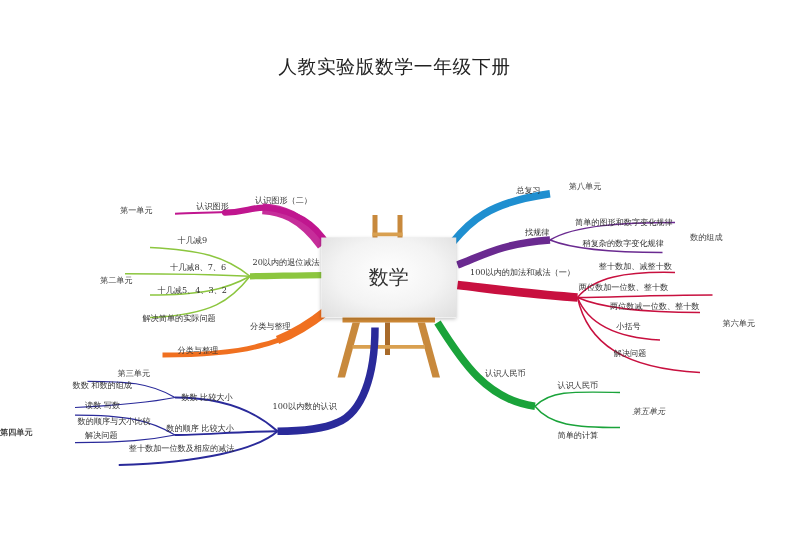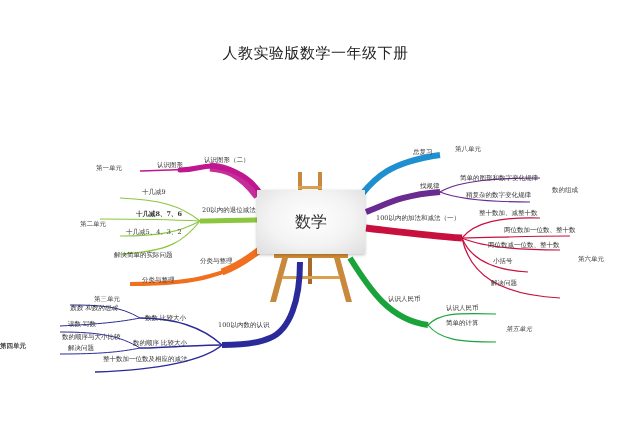--- a/index.html
+++ b/index.html
@@ -78,46 +78,46 @@
   <span>数学</span>
 </div>
 
 <div class="lbl unit" style="left:96px;top:164px;">第一单元</div>
 <div class="lbl" style="left:157px;top:161px;">认识图形</div>
 <div class="lbl main" style="left:204px;top:156px;">认识图形（二）</div>
 
 <div class="lbl unit" style="left:80px;top:220px;">第二单元</div>
 <div class="lbl main" style="left:202px;top:206px;">20以内的退位减法</div>
 <div class="lbl" style="left:142px;top:188px;">十几减9</div>
-<div class="lbl" style="left:136px;top:210px;font-weight:bold;">十几减8、7、6</div>
+<div class="lbl" style="left:136px;top:210px;">十几减8、7、6</div>
 <div class="lbl" style="left:126px;top:228px;">十几减5、4、3、2</div>
 <div class="lbl" style="left:114px;top:251px;">解决简单的实际问题</div>
 
 <div class="lbl unit" style="left:94px;top:279px;margin-top:16px;">第三单元</div>
 <div class="lbl" style="left:142px;top:276px;">分类与整理</div>
 <div class="lbl main" style="left:200px;top:257px;">分类与整理</div>
 
 <div class="lbl unit" style="left:0;top:342px;font-weight:bold;">第四单元</div>
 <div class="lbl main" style="left:218px;top:321px;">100以内数的认识</div>
 <div class="lbl" style="left:145px;top:314px;">数数 比较大小</div>
 <div class="lbl" style="left:133px;top:339px;">数的顺序 比较大小</div>
 <div class="lbl" style="left:103px;top:355px;">整十数加一位数及相应的减法</div>
-<div class="lbl" style="left:70px;top:304px;font-style:italic;">数数 和数的组成</div>
+<div class="lbl" style="left:58px;top:304px;">数数 和数的组成</div>
 <div class="lbl" style="left:68px;top:320px;">读数 写数</div>
 <div class="lbl" style="left:62px;top:333px;">数的顺序与大小比较</div>
 <div class="lbl" style="left:68px;top:344px;">解决问题</div>
 
 <div class="lbl main" style="left:388px;top:295px;">认识人民币</div>
 <div class="lbl" style="left:446px;top:304px;">认识人民币</div>
-<div class="lbl" style="left:446px;top:319px;">简单的计算</div>
+<div class="lbl" style="left:446px;top:344px;">简单的计算</div>
 <div class="lbl unit" style="left:506px;top:325px;font-style:italic;">第五单元</div>
 
 <div class="lbl main" style="left:376px;top:214px;">100以内的加法和减法（一）</div>
 <div class="lbl" style="left:479px;top:209px;">整十数加、减整十数</div>
-<div class="lbl" style="left:504px;top:226px;">两位数加一位数、整十数</div>
+<div class="lbl" style="left:463px;top:226px;">两位数加一位数、整十数</div>
 <div class="lbl" style="left:488px;top:241px;">两位数减一位数、整十数</div>
 <div class="lbl" style="left:493px;top:257px;">小括号</div>
 <div class="lbl" style="left:491px;top:279px;">解决问题</div>
 <div class="lbl unit" style="left:578px;top:255px;">第六单元</div>
 
 <div class="lbl main" style="left:420px;top:183px;font-family:Liberation Mono, monospace;">找规律</div>
 <div class="lbl" style="left:460px;top:174px;">简单的图形和数字变化规律</div>
 <div class="lbl" style="left:466px;top:191px;">稍复杂的数字变化规律</div>
 <div class="lbl unit" style="left:552px;top:186px;">数的组成</div>
 

